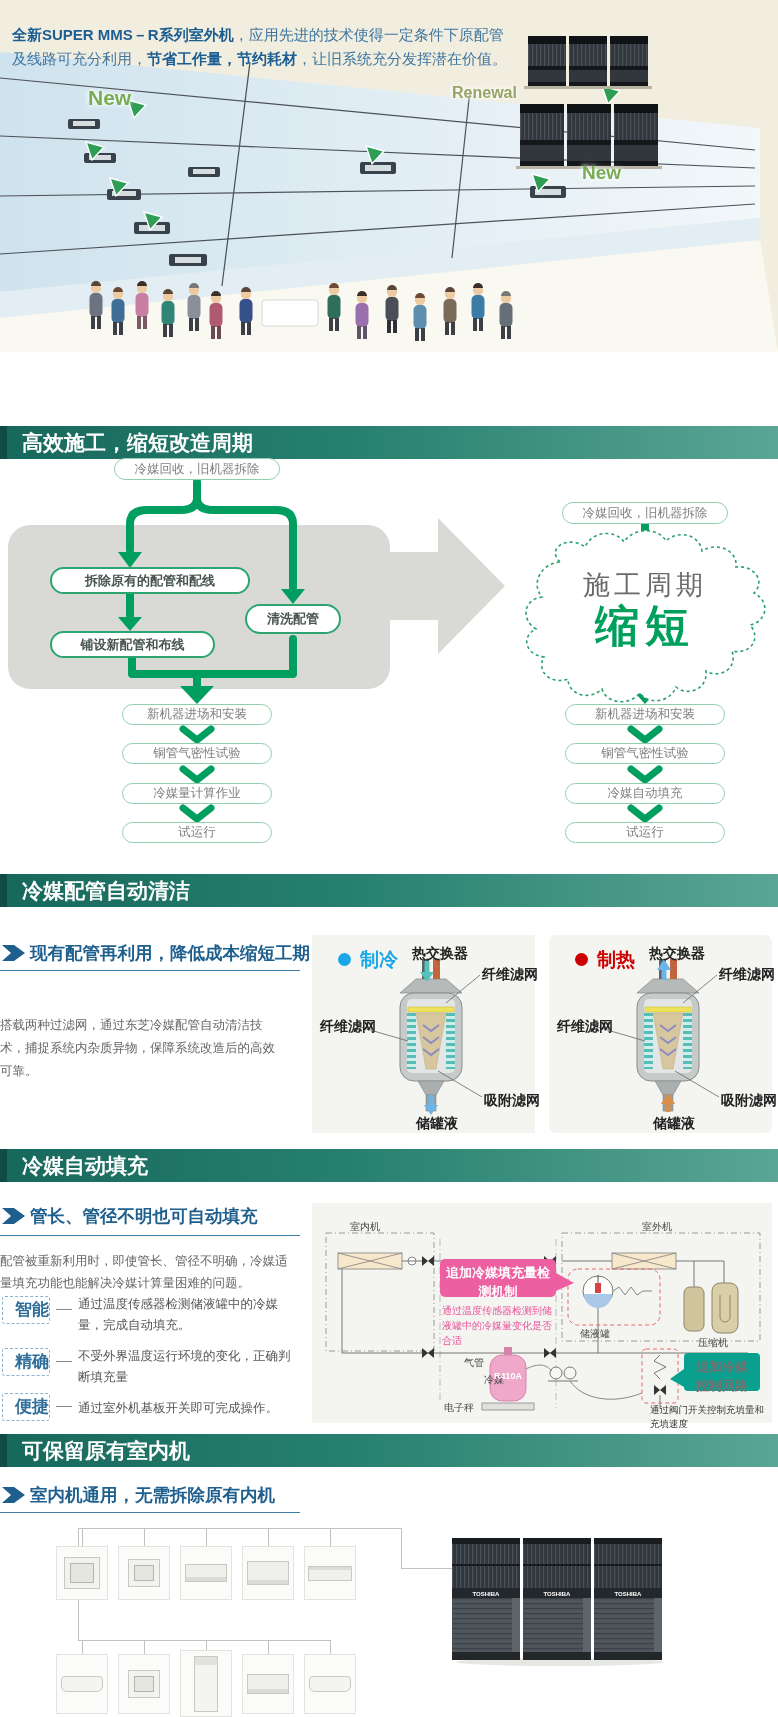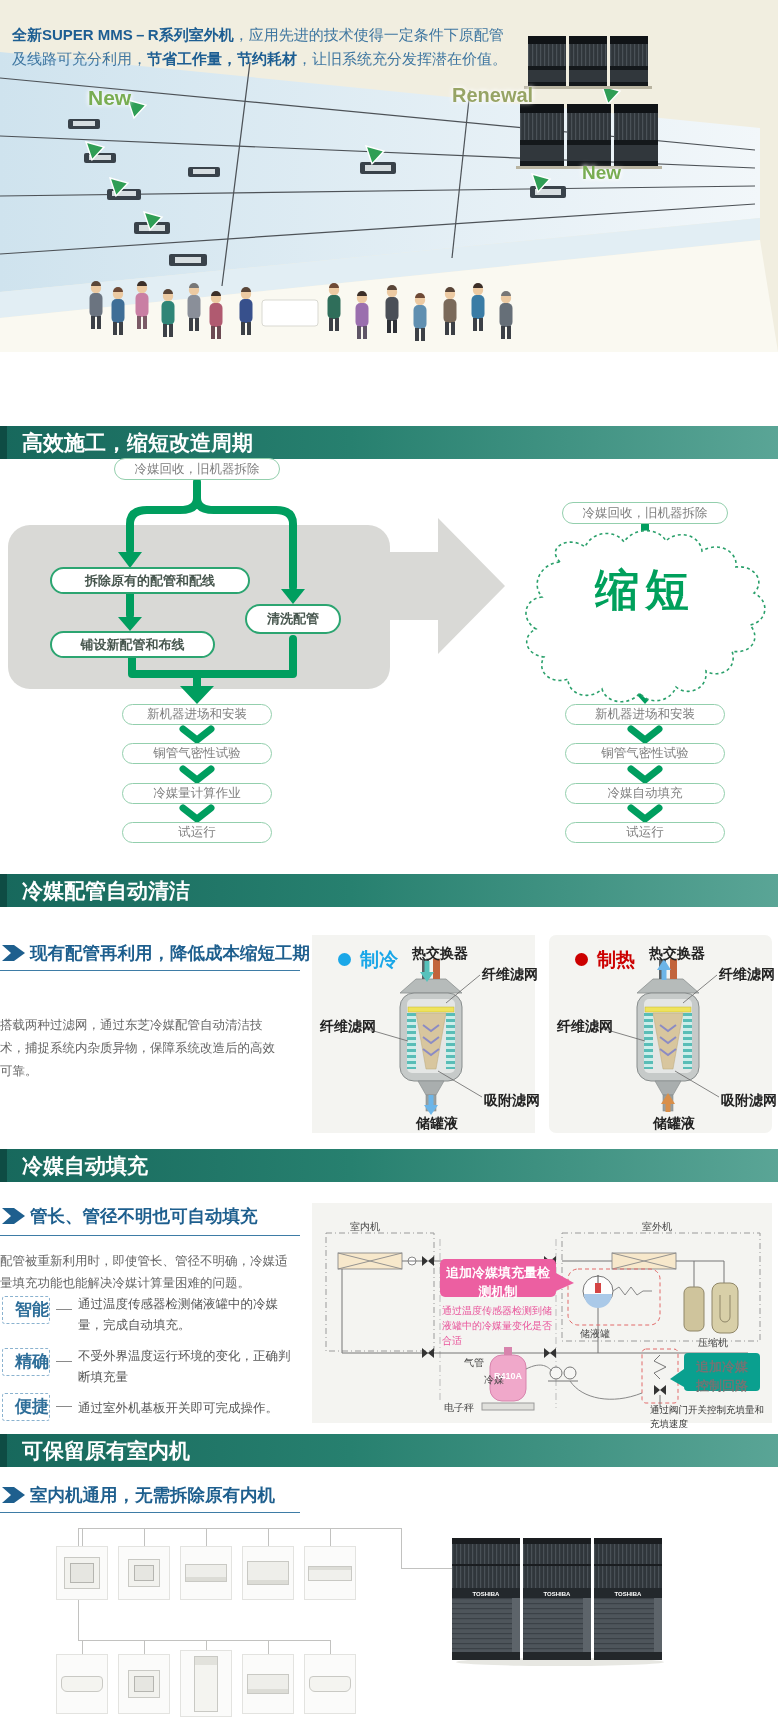--- a/index.html
+++ b/index.html
@@ -6,21 +6,21 @@
   body{font-family:"Liberation Sans","DejaVu Sans",sans-serif;background:#fff;}
   .page{position:relative;width:778px;height:1717px;background:#fff;overflow:hidden;}
 
   
   .hero{position:absolute;left:0;top:0;width:778px;height:352px;background:#f1eee0;}
   .hero svg{position:absolute;left:0;top:0;}
   .intro{position:absolute;left:12px;top:8px;width:500px;font-size:15px;line-height:1.62;color:#3e76a0;}
   .intro b{color:#1d5e92;}
   .hero-label{position:absolute;font-weight:bold;text-shadow:0 0 4px #fff,0 0 6px #fff;}
   .lbl-new{color:#79ad52;font-size:21px;}
-  .lbl-renewal{color:#97a465;font-size:20px;}
+  .lbl-renewal{color:#97a465;font-size:16px;}
 
   
   .banner{position:absolute;left:0;width:778px;height:33px;box-sizing:border-box;
     background:linear-gradient(90deg,#17685c 0%,#27806f 45%,#5aa596 100%);
     color:#fff;font-size:21px;font-weight:bold;line-height:33px;padding-left:22px;}
   .banner::before{content:"";position:absolute;left:0;top:0;bottom:0;width:7px;background:#0e4c44;}
 
   
   .oval{position:absolute;background:#fff;border:1px solid #93cfad;border-radius:16px;color:#7f7f7f;
     font-size:12.5px;display:flex;align-items:center;justify-content:center;text-align:center;box-sizing:border-box;}
@@ -371,20 +371,21 @@
   <div class="oval strong" style="left:50px;top:567px;width:200px;height:27px;">拆除原有的配管和配线</div>
   <div class="oval strong" style="left:245px;top:604px;width:96px;height:30px;">清洗配管</div>
   <div class="oval strong" style="left:50px;top:631px;width:165px;height:27px;">铺设新配管和布线</div>
   <div class="oval" style="left:122px;top:704px;width:150px;height:21px;">新机器进场和安装</div>
   <div class="oval" style="left:122px;top:743px;width:150px;height:21px;">铜管气密性试验</div>
   <div class="oval" style="left:122px;top:783px;width:150px;height:21px;">冷媒量计算作业</div>
   <div class="oval" style="left:122px;top:822px;width:150px;height:21px;">试运行</div>
 
   <div class="oval" style="left:562px;top:502px;width:166px;height:22px;">冷媒回收，旧机器拆除</div>
   <div class="cloud-text" style="left:560px;top:567px;width:170px;">
+    <div class="cloud-line1">施工周期</div>
     <div class="cloud-line2">缩短</div>
   </div>
   <div class="oval" style="left:565px;top:704px;width:160px;height:21px;">新机器进场和安装</div>
   <div class="oval" style="left:565px;top:743px;width:160px;height:21px;">铜管气密性试验</div>
   <div class="oval" style="left:565px;top:783px;width:160px;height:21px;">冷媒自动填充</div>
   <div class="oval" style="left:565px;top:822px;width:160px;height:21px;">试运行</div>
 
   <div class="banner" style="top:874px;"><span>冷媒配管自动清洁</span></div>
 
   <div class="subhead" style="top:941px;">

